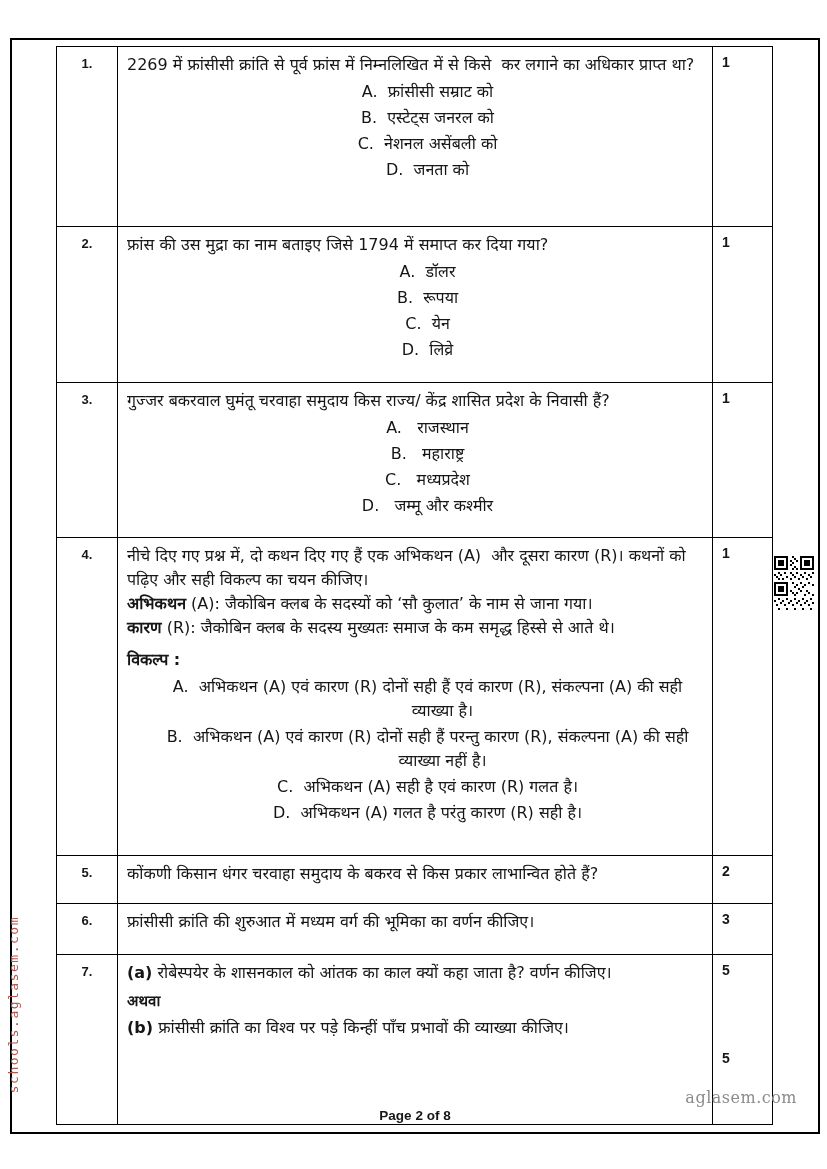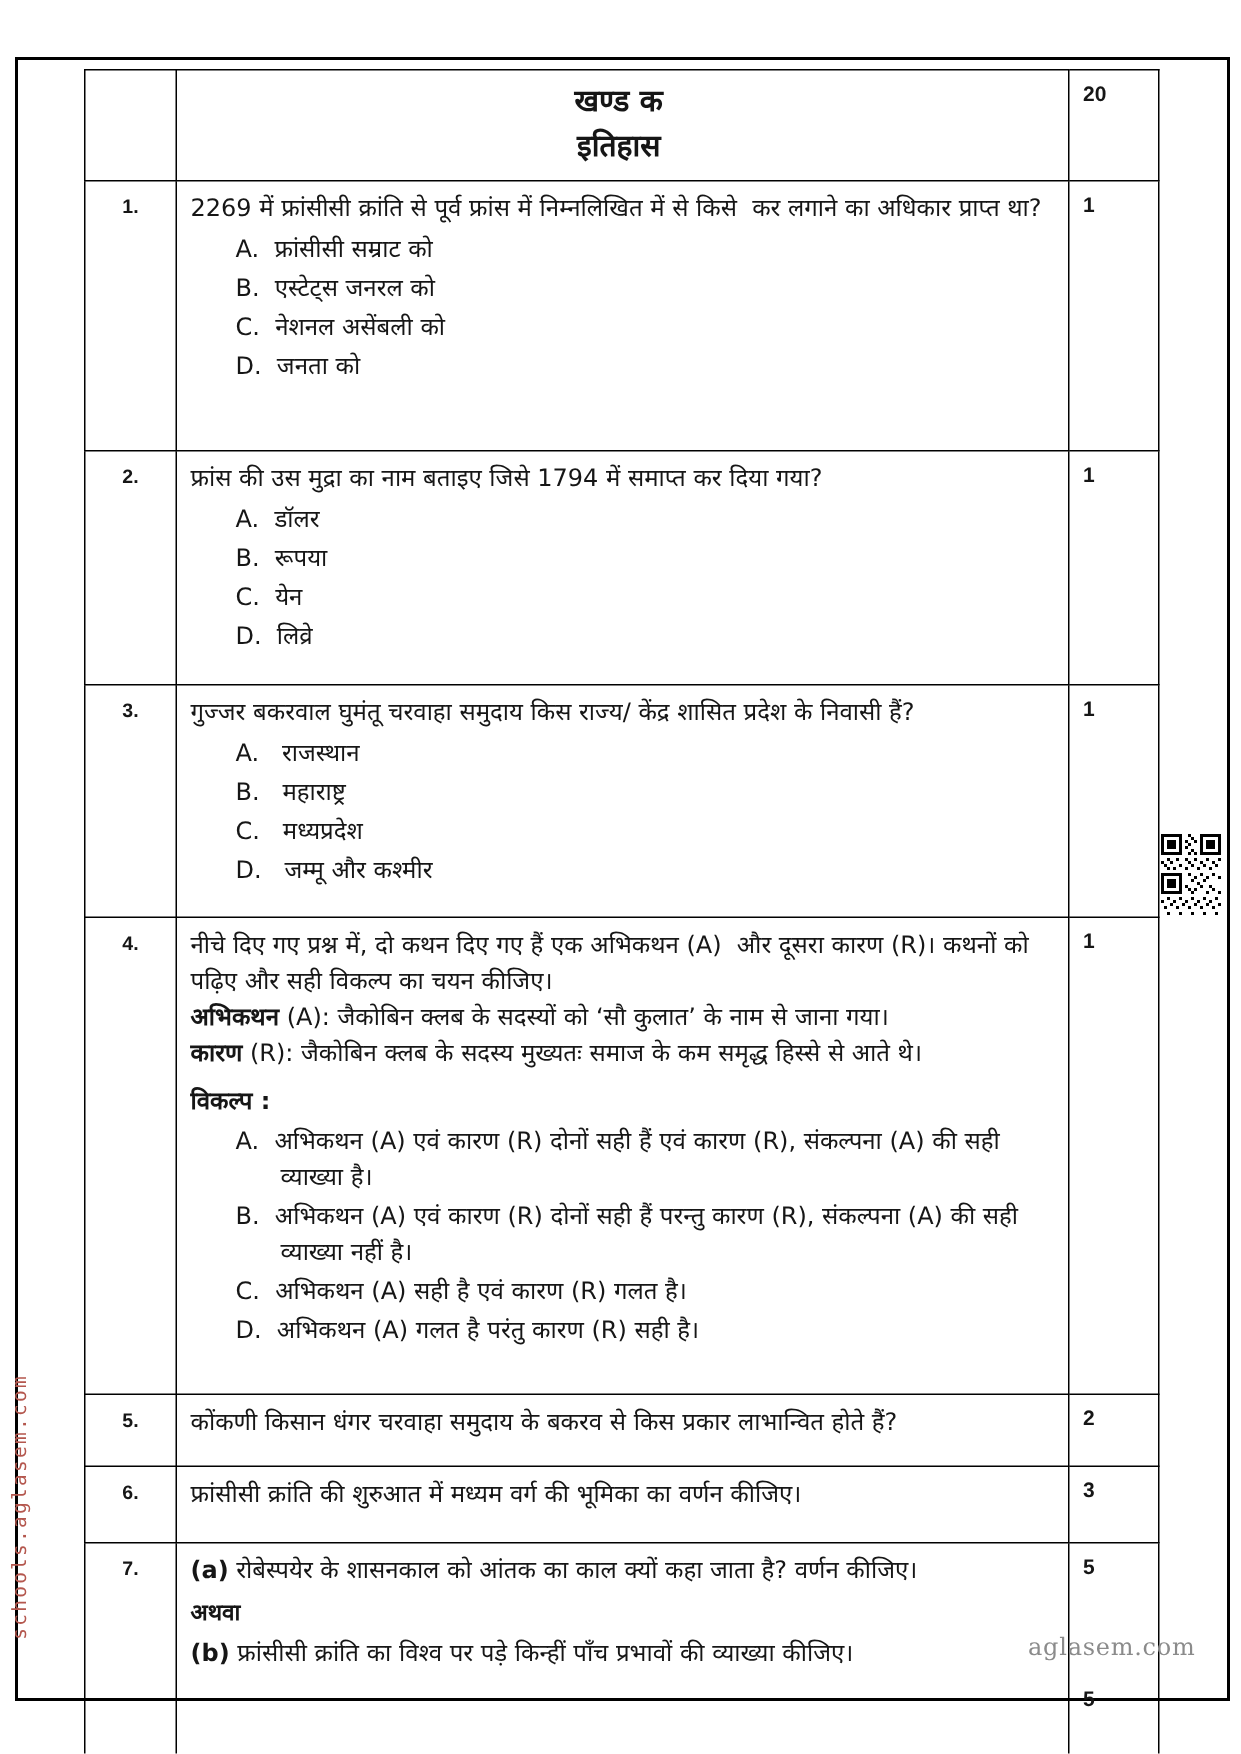--- a/index.html
+++ b/index.html
@@ -36,21 +36,21 @@
     padding: 7px 4px 4px 9px;
     font-family: "Liberation Sans", sans-serif;
   }
   .body-cell { padding: 6px 14px 6px 9px; font-size: 16px; line-height: 1.5; }
   .header-cell {
     text-align: center; font-weight: bold;
     font-size: 20px; line-height: 1.5; padding-top: 5px;
   }
   .q-text, .q-line, .option { white-space: pre-wrap; }
   .options { margin: 3px 0 0 30px; }
-  .option { margin: 2px 0; }
+  .option { margin: 2px 0; text-align: center; }
   .options.hanging .option { padding-left: 30px; text-indent: -30px; }
   .lbl { font-weight: bold; text-align: center; }
   .options-label { font-weight: bold; margin-top: 8px; }
   .or-label { text-align: left; font-weight: bold; font-size: 15px; margin: 5px 0 3px; white-space: pre-wrap; }
   .marks-b { margin-top: 72px; }
 
   .row-h  td { height: 62px; }
   .row-q1 td { height: 167px; }
   .row-q2 td { height: 143px; }
   .row-q3 td { height: 142px; }
@@ -88,28 +88,20 @@
 <div class="sheet">
 
   <table class="exam">
     <colgroup>
         <col class="c-num">
         <col class="c-body">
         <col class="c-marks">
       </colgroup>
     <tbody>
 
-      <tr class="row-h">
-        <td class="num-cell"></td>
-        <td class="body-cell header-cell">
-          <div>खण्ड क</div>
-          <div>इतिहास</div>
-        </td>
-        <td class="marks-cell">20</td>
-      </tr>
 
       <tr class="row-q1">
         <td class="num-cell">1.</td>
         <td class="body-cell">
           <div class="q-text">2269 में फ्रांसीसी क्रांति से पूर्व फ्रांस में निम्नलिखित में से किसे  कर लगाने का अधिकार प्राप्त था?</div>
           <div class="options">
             <div class="option">A.  फ्रांसीसी सम्राट को</div>
             <div class="option">B.  एस्टेट्स जनरल को</div>
             <div class="option">C.  नेशनल असेंबली को</div>
             <div class="option">D.  जनता को</div>
@@ -188,20 +180,21 @@
         </td>
         <td class="marks-cell">
           <div>5</div>
           <div class="marks-b">5</div>
         </td>
       </tr>
 
     </tbody>
   </table>
 
+  <div class="footer">Page 2 of 8</div>
 </div>
 
 <div class="wm-left">schools.aglasem.com</div>
 <div class="wm-right">aglasem.com</div>
 
 <div class="qr">
   <svg width="40" height="56" viewBox="0 0 20 28" xmlns="http://www.w3.org/2000/svg">
     <rect width="20" height="28" fill="#fff"></rect>
     <g fill="#000">
       <path fill-rule="evenodd" d="M0 0h7v7H0zM1 1h5v5H1z"></path>

